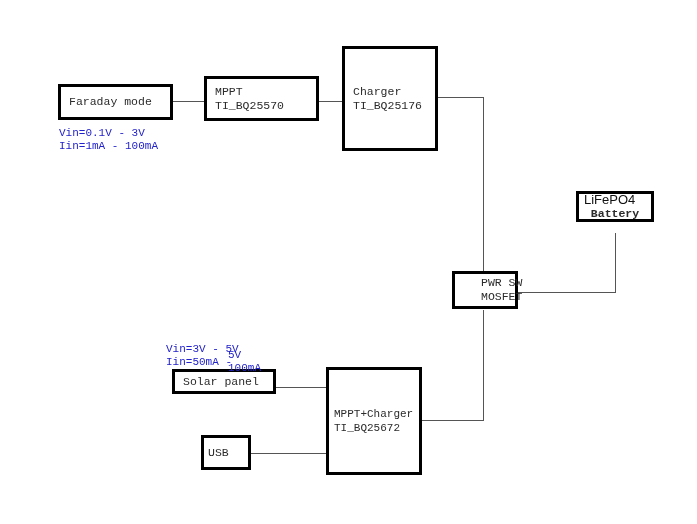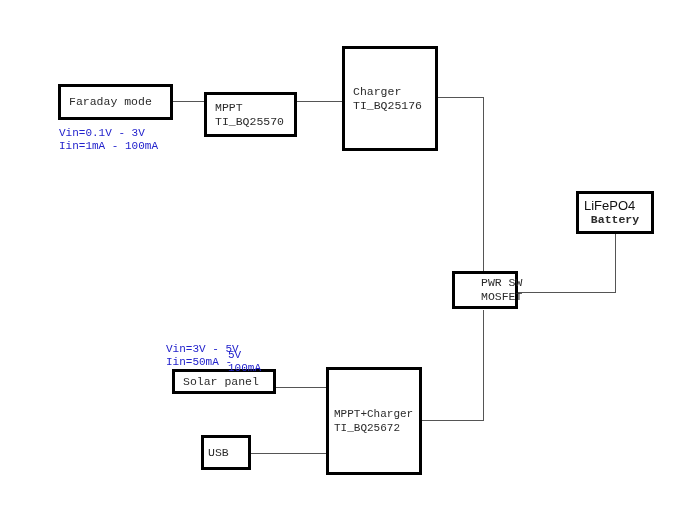--- a/index.html
+++ b/index.html
@@ -101,29 +101,29 @@
   <div class="wire h" style="left:421px; top:420px; width:63px;"></div>
   <div class="wire h" style="left:517px; top:292px; width:99px;"></div>
   <div class="wire v" style="left:615px; top:233px; height:60px;"></div>
   <div class="wire h" style="left:275px; top:387px; width:53px;"></div>
   <div class="wire h" style="left:250px; top:453px; width:78px;"></div>
 
   <div class="box center" style="left:58px; top:84px; width:115px; height:36px;">
     <span class="box-text">Faraday mode</span>
   </div>
 
-  <div class="box" style="left:204px; top:76px; width:93px; height:45px;margin-top:16px;">
+  <div class="box" style="left:204px; top:76px; width:115px; height:45px;">
     <span class="box-text"><span>MPPT</span><br><span>TI_BQ25570</span></span>
   </div>
 
   <div class="box" style="left:342px; top:46px; width:96px; height:105px;">
     <span class="box-text"><span>Charger</span><br><span>TI_BQ25176</span></span>
   </div>
 
-  <div class="box" style="left:576px; top:191px; width:78px; height:43px;">
+  <div class="box" style="left:576px; top:191px; width:78px; height:31px;">
     <span class="box-text" style="padding:0 5px;"><span class="batt-line-1">LiFePO4</span><span class="batt-line-2">Battery</span></span>
   </div>
 
   <div class="box center" style="left:452px; top:271px; width:66px; height:38px;padding-left:24px;">
     <span class="box-text" style="padding:0 2px;"><span>PWR SW</span><br><span>MOSFET</span></span>
   </div>
 
   <div class="box center" style="left:172px; top:369px; width:104px; height:25px;">
     <span class="box-text">Solar panel</span>
   </div>

